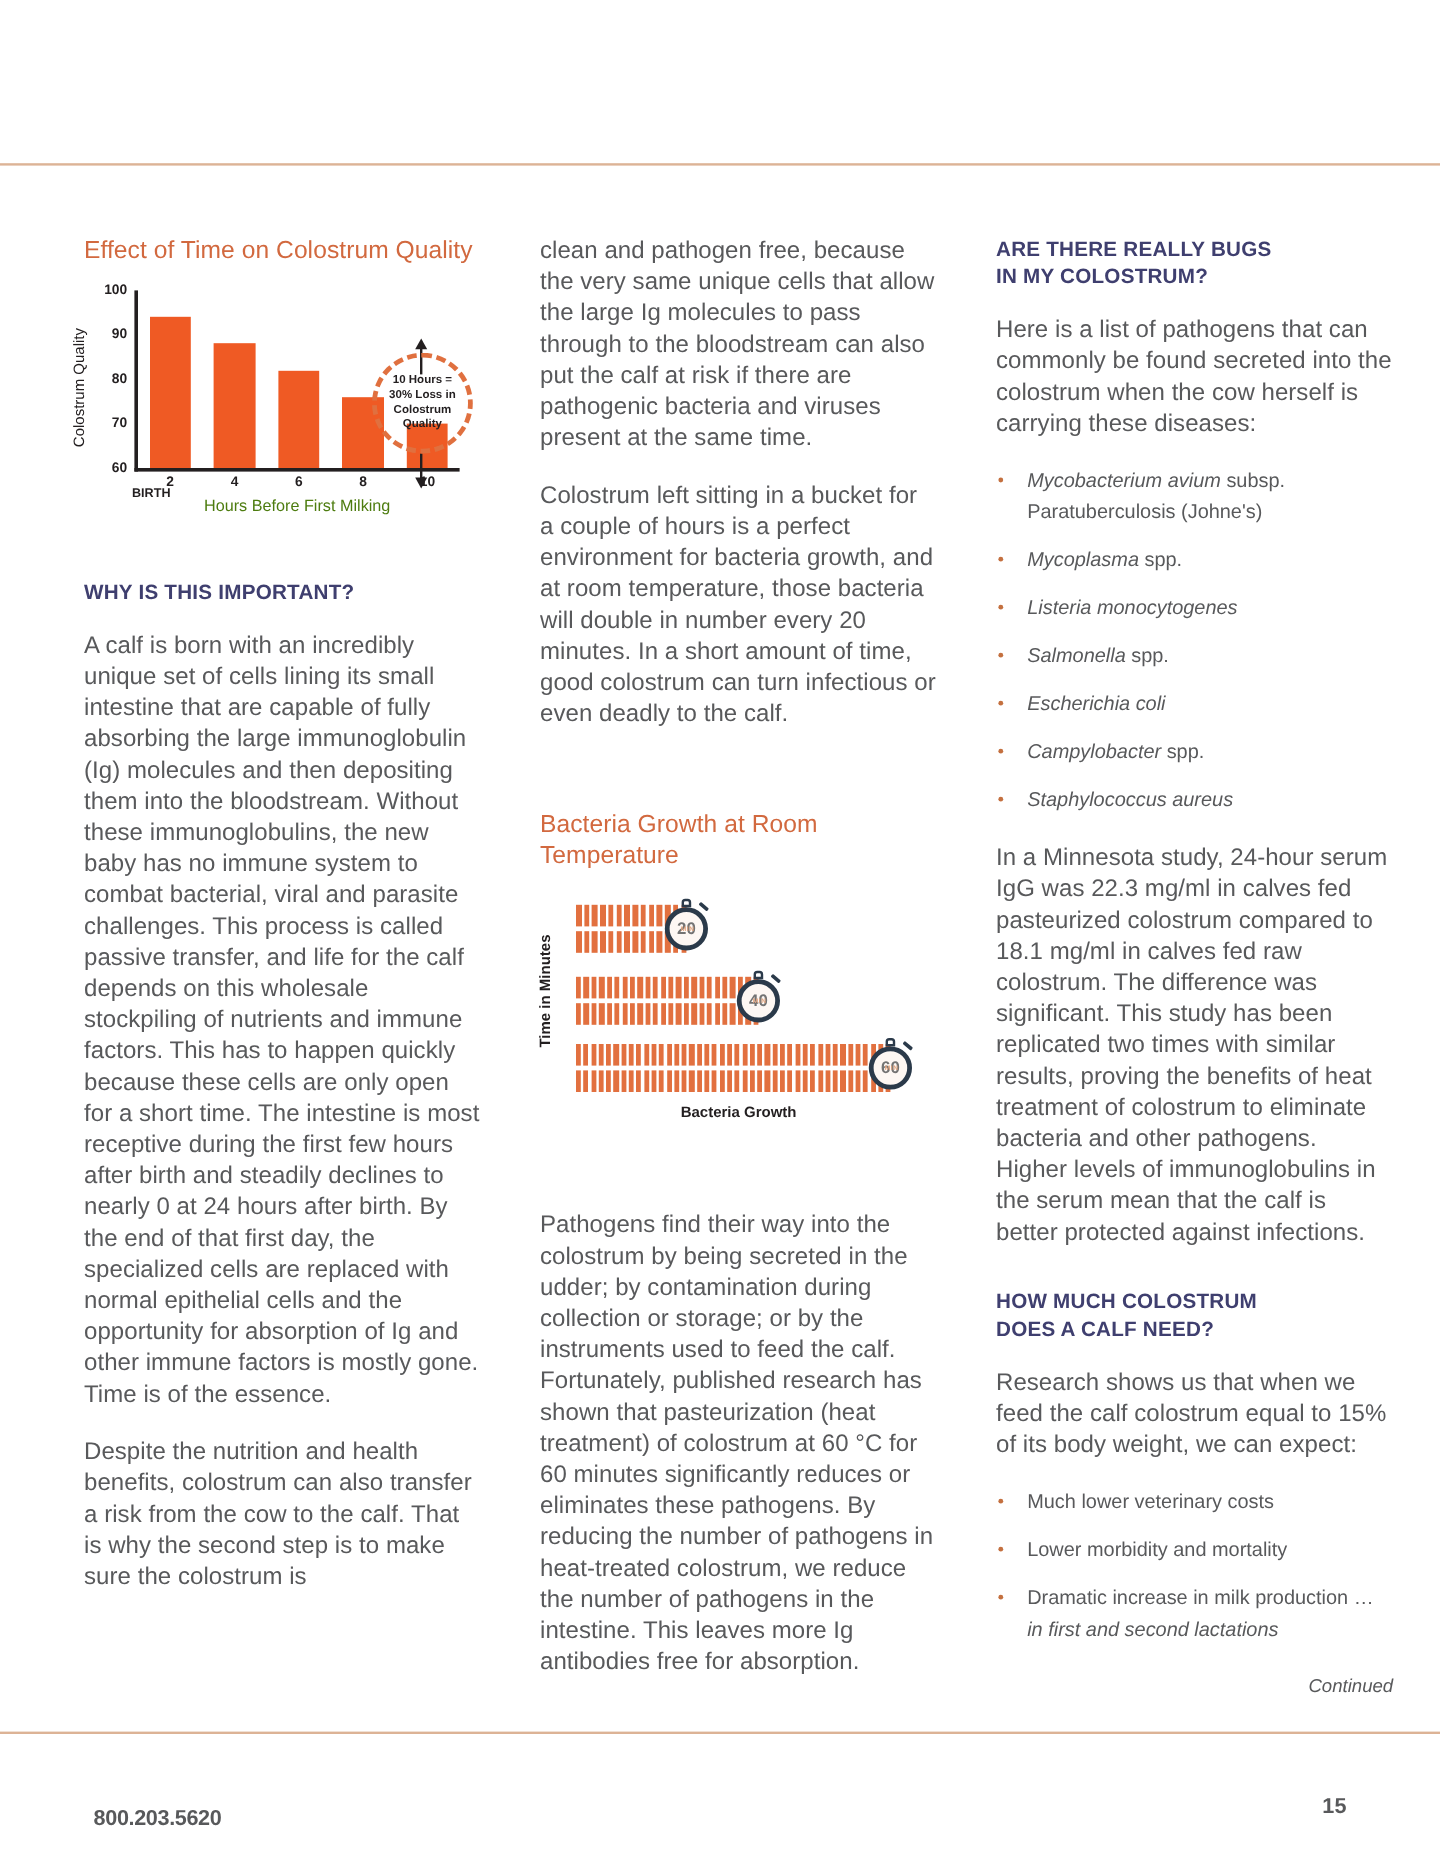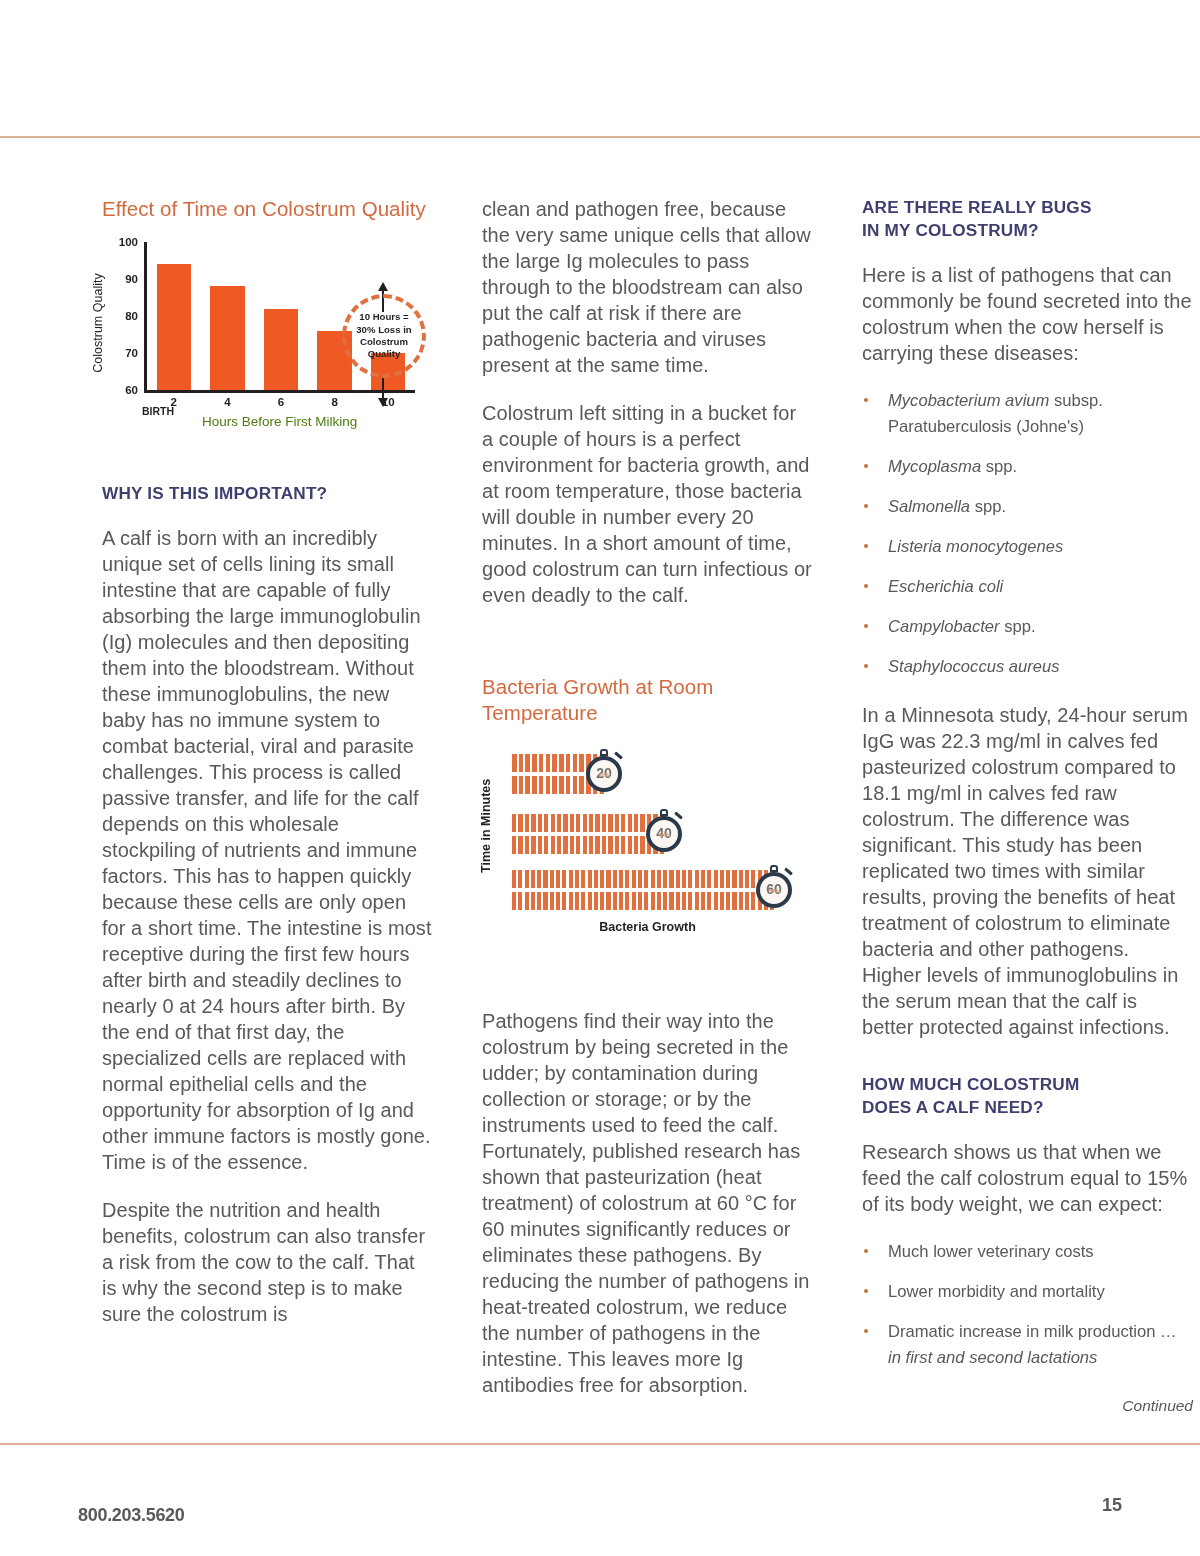--- a/index.html
+++ b/index.html
@@ -31,21 +31,21 @@
     font-size:18px; font-weight:bold; color:#58595b;
     letter-spacing:-0.3px;
   }
   .footer-page {
     position:absolute; right:78px; top:0;
     font-size:18px; font-weight:bold; color:#58595b;
   }
 
   .cols {
     position:absolute; left:0; top:196px; width:1200px;
-    display:flex; gap:49px; padding:0 102px;
+    display:flex; gap:49px; padding:0 70px;
   }
   .col { width:331px; flex:0 0 331px; }
   .col.mid { }
   .col.right { }
 
   p.body {
     margin:0 0 22px 0;
     font-size:20px;
     line-height:26px;
     color:#58595b;
@@ -523,22 +523,22 @@
       <h2 class="section">
         <span>ARE THERE REALLY BUGS</span><br>
         <span>IN MY COLOSTRUM?</span>
       </h2>
 
       <p class="body">Here is a list of pathogens that can commonly be found secreted into the colostrum when the cow herself is carrying these diseases:</p>
 
       <ul class="bullets">
         <li><span class="dot"></span><em class="ital">Mycobacterium avium</em><span> subsp. Paratuberculosis (Johne's)</span></li>
         <li><span class="dot"></span><em class="ital">Mycoplasma</em><span> spp.</span></li>
+        <li><span class="dot"></span><em class="ital">Listeria monocytogenes</em><span></span></li>
         <li><span class="dot"></span><em class="ital">Salmonella</em><span> spp.</span></li>
-        <li><span class="dot"></span><em class="ital">Listeria monocytogenes</em><span></span></li>
         <li><span class="dot"></span><em class="ital">Escherichia coli</em><span></span></li>
         <li><span class="dot"></span><em class="ital">Campylobacter</em><span> spp.</span></li>
         <li><span class="dot"></span><em class="ital">Staphylococcus aureus</em><span></span></li>
       </ul>
 
       <p class="body">In a Minnesota study, 24-hour serum IgG was 22.3 mg/ml in calves fed pasteurized colostrum compared to 18.1 mg/ml in calves fed raw colostrum. The difference was significant. This study has been replicated two times with similar results, proving the benefits of heat treatment of colostrum to eliminate bacteria and other pathogens. Higher levels of immunoglobulins in the serum mean that the calf is better protected against infections.</p>
 
       <h2 class="section spaced">
         <span>HOW MUCH COLOSTRUM</span><br>
         <span>DOES A CALF NEED?</span>

